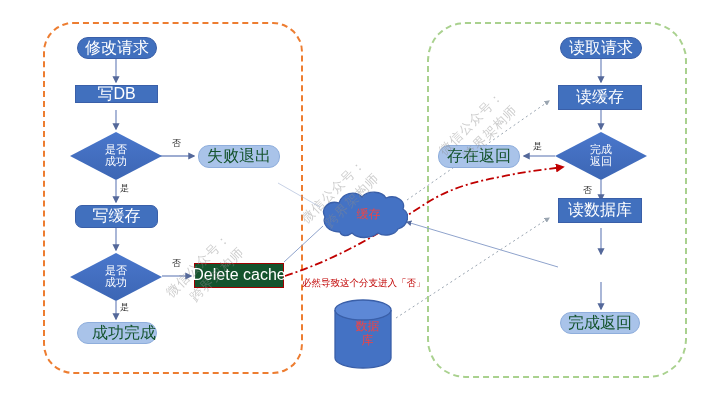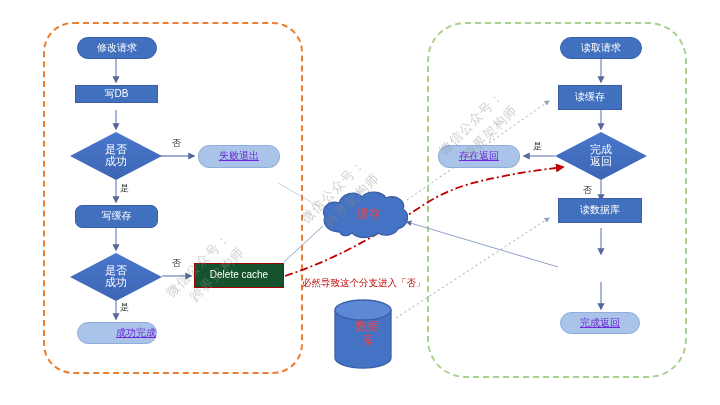--- a/index.html
+++ b/index.html
@@ -9,25 +9,25 @@
   
   .group{position:absolute;border:2px dashed;background:transparent;}
   .group.left{left:43px;top:22px;width:256px;height:348px;border-color:#ED7D31;border-radius:30px;}
   .group.right{left:427px;top:22px;width:256px;height:352px;border-color:#A9D18E;border-radius:38px;}
 
   
   svg.wires{position:absolute;left:0;top:0;width:720px;height:405px;}
 
   
   .node{position:absolute;display:flex;align-items:center;justify-content:center;
-        color:#fff;font-size:10px;line-height:1.05;text-align:center;white-space:nowrap;
+        color:#fff;font-size:16px;line-height:1.05;text-align:center;white-space:nowrap;
         box-sizing:border-box;}
   .rect{background:#4170BE;border:1px solid #3A5FA8;}
   .pill{background:#4170BE;border:1px solid #3A5FA8;border-radius:11px;}
-  .pill-light{background:#A9C3E9;border:1px solid #8FAEDC;border-radius:11px;color:#6d28d9;text-decoration:underline;}
+  .pill-light{background:#A9C3E9;border:1px solid #8FAEDC;border-radius:11px;color:#14532d;}
   .red{background:#14532d;border:1px solid #A00000;}
   .diamond{background:linear-gradient(180deg,#4A77CC,#3C66B4);
            clip-path:polygon(50% 0%,100% 50%,50% 100%,0% 50%);
            white-space:normal;font-size:11px;}
   .diamond .dl{display:block;width:26px;word-break:break-all;}
 
   
   .shape{position:absolute;}
   .shape .cap{position:absolute;left:9px;right:0;text-align:center;color:#ef4444;font-size:12px;}
   .cap-cloud{top:18px;}
@@ -120,21 +120,21 @@
   <div class="node red" style="left:194px;top:263px;width:90px;height:25px;">
     <span>Delete cache</span>
   </div>
   <div class="node pill-light" style="left:77px;top:322px;width:80px;height:22px;justify-content:flex-end;">
     <span>成功完成</span>
   </div>
 
   <div class="node pill" style="left:560px;top:37px;width:82px;height:22px;">
     <span>读取请求</span>
   </div>
-  <div class="node rect" style="left:558px;top:85px;width:64px;height:25px;">
+  <div class="node rect" style="left:558px;top:85px;width:84px;height:25px;">
     <span>读缓存</span>
   </div>
   <div class="node diamond" style="left:555px;top:132px;width:92px;height:48px;">
     <span class="dl">完成返回</span>
   </div>
   <div class="node pill-light" style="left:438px;top:145px;width:82px;height:23px;">
     <span>存在返回</span>
   </div>
   <div class="node rect" style="left:558px;top:198px;width:84px;height:25px;">
     <span>读数据库</span>

